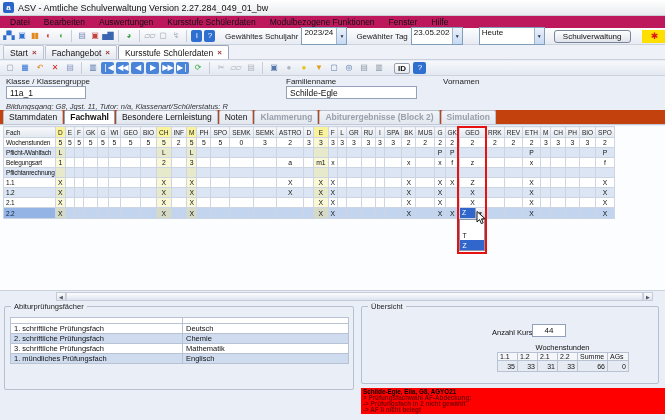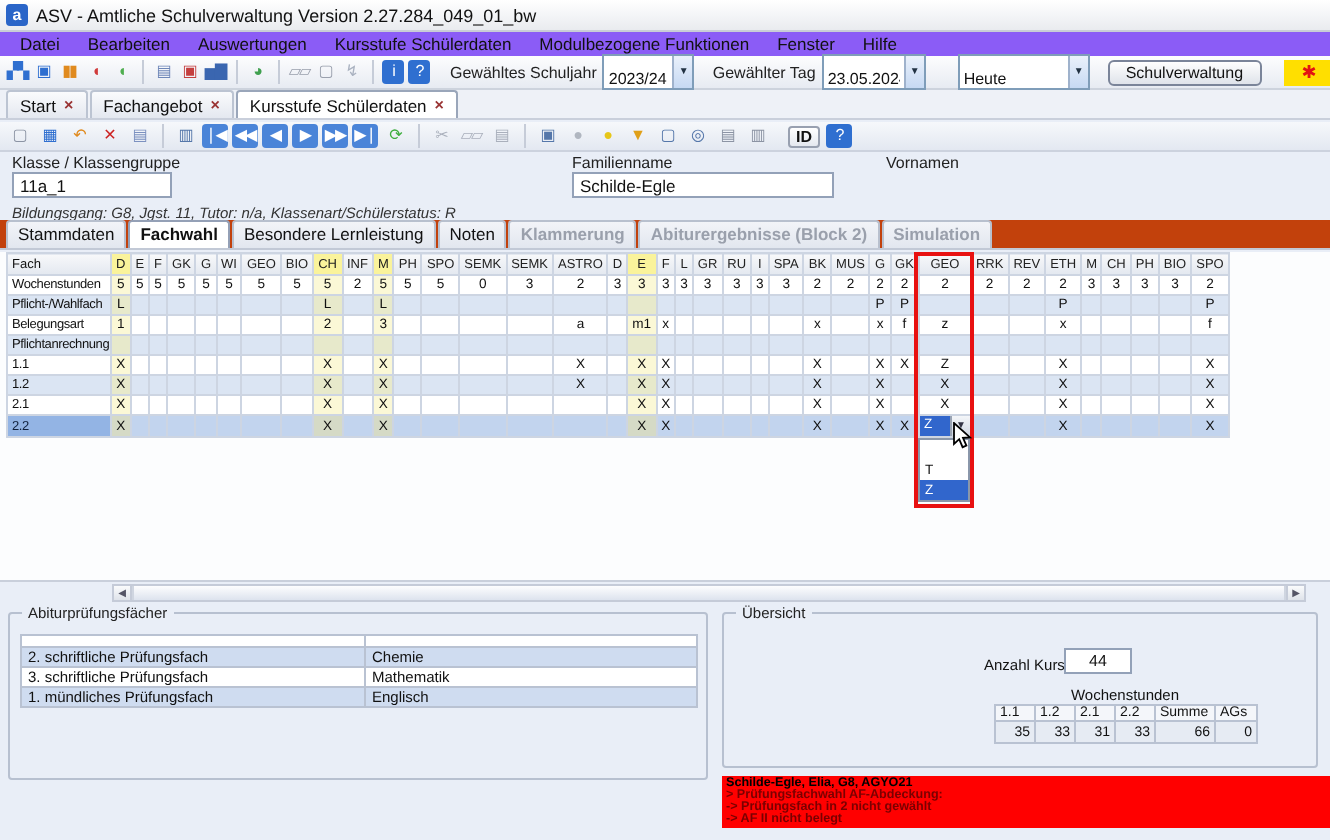--- a/index.html
+++ b/index.html
@@ -8,36 +8,36 @@
     width:665px; height:420px; position:relative; overflow:hidden;
     font-family:"Liberation Sans", sans-serif; background:#e9eef7; color:#111;
   }
   
   .titlebar { position:absolute; top:0; left:0; width:665px; height:16px;
     background:linear-gradient(#ffffff,#e9ebef); border-bottom:1px solid #c9cdd6;
     display:flex; align-items:center; gap:4px; padding-left:3px; font-size:9px; }
   .appicon { width:11px; height:11px; background:#2a65c8; color:#fff; border-radius:2px;
     font-size:8px; line-height:11px; text-align:center; font-weight:bold; flex:0 0 auto; }
   
-  .menubar { position:absolute; top:16px; left:0; right:0; height:12px; background:#8b5cf6;
+  .menubar { position:absolute; top:16px; left:0; right:0; height:12px; background:#be185d;
     display:flex; align-items:center; padding-left:3px; font-size:8.5px; }
   .menu-item { padding:0 7px; white-space:nowrap; }
   
   .toolbar1 { position:absolute; top:28px; left:0; right:0; height:17px;
     background:linear-gradient(#fdfdfe,#e7ebf2); border-bottom:1px solid #cdd3dd;
     display:flex; align-items:center; padding-left:2px; font-size:8px; }
   .tbicon { width:11px; height:12px; margin:0 1px; display:inline-flex; align-items:center;
     justify-content:center; font-size:8px; border-radius:2px; position:relative; flex:0 0 auto;
     line-height:1; letter-spacing:-1px; }
   .tbicon.sep { margin-left:9px; }
   .tbicon.sep::before { content:''; position:absolute; left:-5px; top:0; height:12px;
     border-left:1px solid #c6ccd8; }
   .tb-label { margin:0 3px 0 9px; white-space:nowrap; color:#222; }
   .combo { background:#fff; border:1px solid #7f9db9; height:18px; display:inline-flex;
-    align-items:flex-end; font-size:8px; padding-left:2px; flex:0 0 auto; }
+    align-items:flex-start; font-size:8px; padding-left:2px; flex:0 0 auto; }
   .combo .cval { flex:1; overflow:hidden; white-space:nowrap; }
   .combo .arrow { width:10px; height:100%; margin-left:2px; background:linear-gradient(#eaf1fb,#c6d9f3);
     border-left:1px solid #9fb2cc; font-size:5px; color:#234; display:flex; align-items:center; justify-content:center; }
   .combo .arrow::after { content:'▼'; }
   .btn-statistik { margin-left:9px; height:13px; padding:0 8px; font-size:8px; color:#111;
     border:1px solid #7a8499; border-radius:3px; background:linear-gradient(#fefefe,#dfe3ea);
     display:inline-flex; align-items:center; flex:0 0 auto; }
   .flag { margin-left:11px; width:26px; height:13px; background:#ffdf00;
     display:inline-flex; align-items:center; justify-content:center; font-size:9px; flex:0 0 auto; }
   
@@ -635,20 +635,24 @@
 </div>
 
 <div class="fieldset" id="fs-abitur">
   <span class="legend">Abiturprüfungsfächer</span>
   <table class="abitable" id="abitable">
       <tbody>
         <tr class="hdr">
           <td></td>
           <td></td>
         </tr>
+        <tr class="">
+          <td>1. schriftliche Prüfungsfach</td>
+          <td>Deutsch</td>
+        </tr>
         <tr class="blue">
           <td>2. schriftliche Prüfungsfach</td>
           <td>Chemie</td>
         </tr>
         <tr class="">
           <td>3. schriftliche Prüfungsfach</td>
           <td>Mathematik</td>
         </tr>
         <tr class="blue">
           <td>1. mündliches Prüfungsfach</td>

